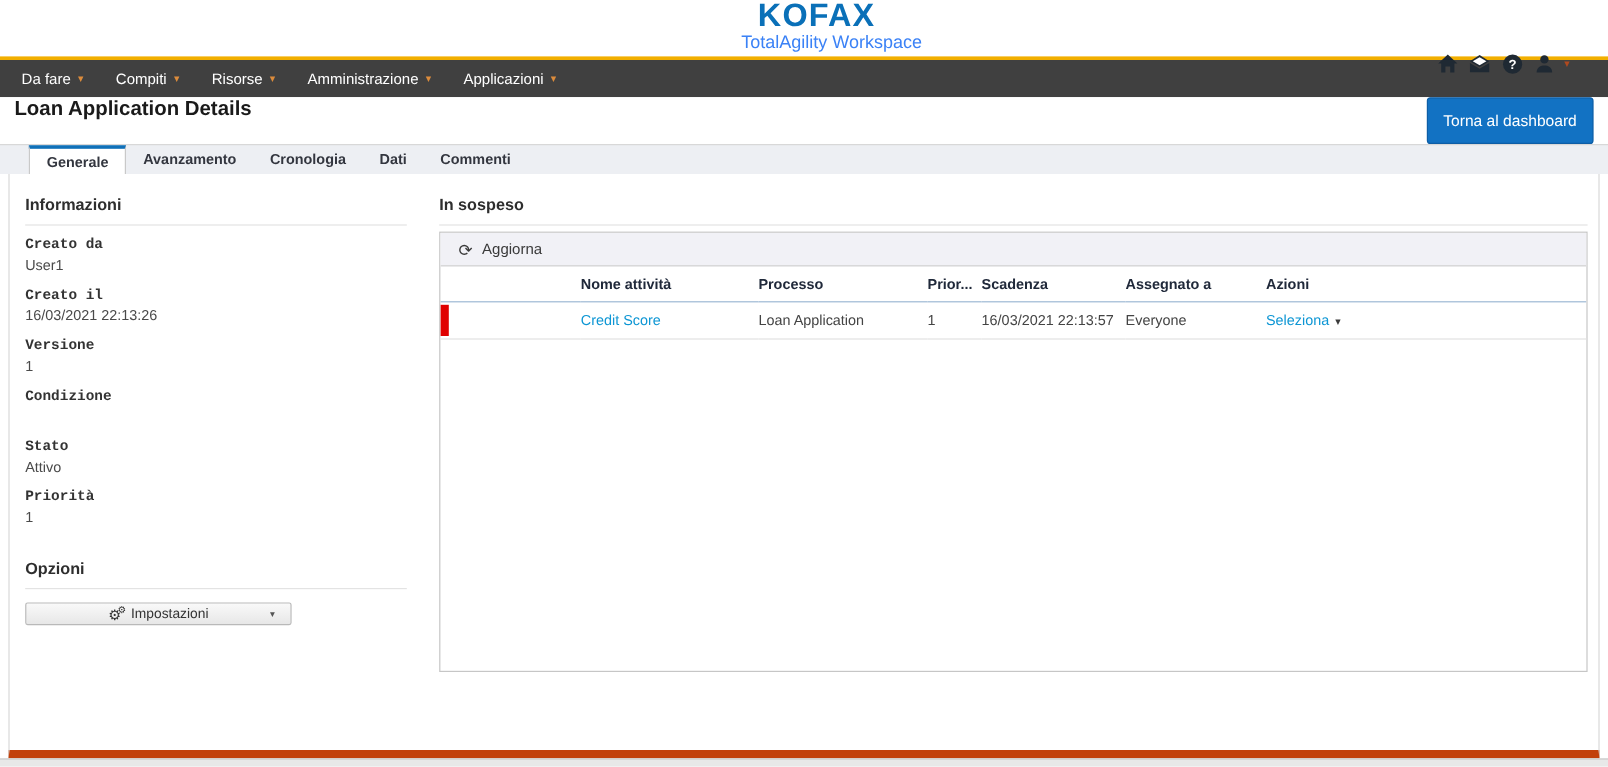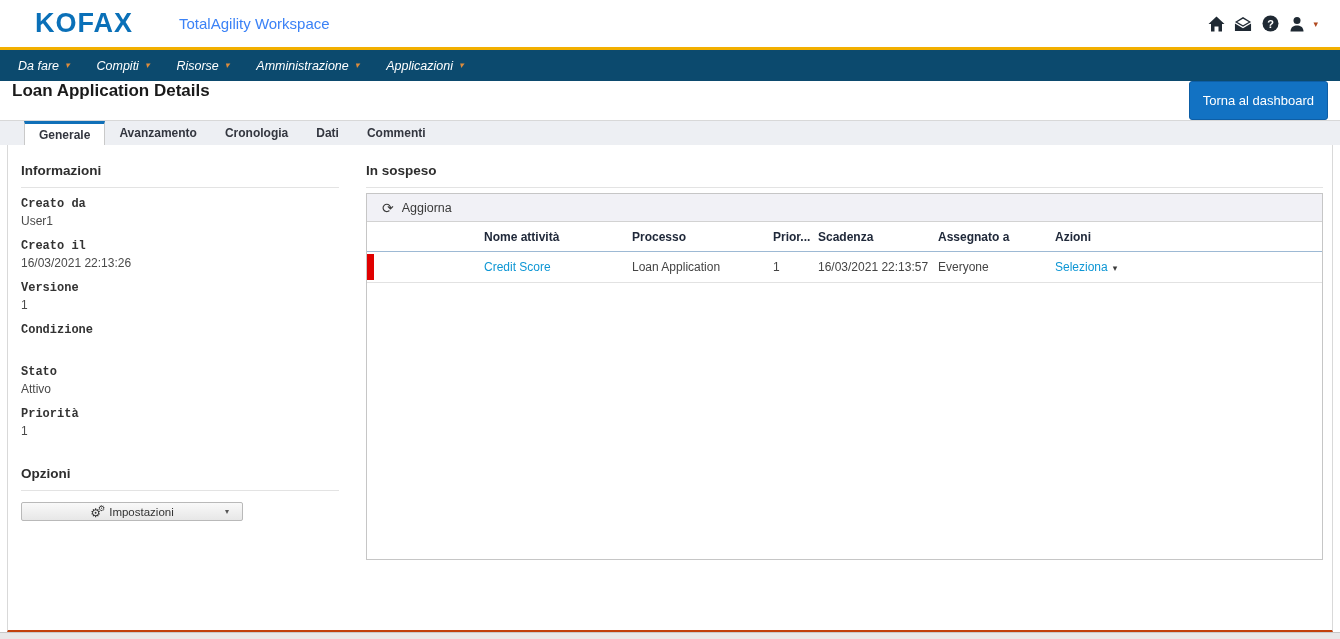--- a/index.html
+++ b/index.html
@@ -1,31 +1,31 @@
 <!DOCTYPE html>
 <html><head>
 <meta charset="utf-8">
 <style>
   * { margin:0; padding:0; box-sizing:border-box; }
   html,body { width:1340px; height:639px; overflow:hidden; background:#fff;
     font-family:"Liberation Sans", sans-serif; }
 
   
-  .top-header { height:47px; background:#fff; display:flex; align-items:center; padding:0 14px; }
+  .top-header { height:47px; background:#fff; display:flex; align-items:center; padding:0 24px;flex-direction:column; }
   .logo { margin-left:21px; font-size:27px; font-weight:900; letter-spacing:1px;
     color:#0a70b8; line-height:1; }
   .app-title { margin-left:46px; font-size:15px; color:#3b82f6;text-align:right; }
   .header-icons { margin-left:auto; display:flex; align-items:center; gap:9px; margin-right:8px; }
   .hicon { width:18px; height:18px; display:inline-flex; align-items:center; justify-content:center; cursor:pointer; }
   .user-caret { font-size:9px; color:#b0491f; margin-left:-2px; cursor:pointer; }
 
   .gold-bar { height:3px; background:#f2af00; }
 
   
-  .nav { height:31px; background:#0c4a6e; display:flex; align-items:center; padding-left:18px;font-style:italic; }
+  .nav { height:31px; background:#404040; display:flex; align-items:center; padding-left:18px; }
   .nav-item { color:#fff; font-size:12.5px; margin-right:27px; display:flex; align-items:center;
     gap:6px; cursor:pointer; white-space:nowrap; }
   .nav-caret { color:#dc8c3c; font-size:9px; line-height:1; }
 
   
   .page-header { height:39px; display:flex; padding:0 12px; background:#fff; }
   .page-title { font-size:17px; font-weight:bold; color:#1a1a1a; }
   .back-btn { margin-left:auto; background:#1272c3; border:1px solid #0d5ea6; color:#fff;
     font-size:13px; padding:4px 13px; border-radius:3px; cursor:pointer;
     font-family:"Liberation Sans", sans-serif; }
@@ -33,21 +33,21 @@
   
   .tab-strip { height:25px; background:#edeff3; border-top:1px solid #d8d8d8;
     display:flex; align-items:stretch; padding-left:24px; }
   .tab { display:flex; align-items:center; padding:0 14px; font-size:12px; font-weight:bold;
     color:#33363f; cursor:pointer; }
   .tab.active { background:#fff; border-left:1px solid #c9c9c9; border-right:1px solid #c9c9c9;
     border-top:3px solid #1070b8; }
 
   
   .content-wrap { height:487px; margin:0 7px; background:#fff;
-    border-left:1px solid #d9d9d9; border-right:1px solid #d9d9d9; border-bottom:2px solid #c2410c;
+    border-left:1px solid #d9d9d9; border-right:1px solid #d9d9d9; border-bottom:7px solid #c2410c;
     display:flex; }
   .left-col { width:331px; padding:18px 0 0 13px; }
   .right-col { flex:1; padding:18px 9px 0 27px; }
 
   .section-title { font-size:13.5px; font-weight:bold; color:#2e2e2e;
     padding-bottom:9px; border-bottom:1px solid #e3e3e3; }
 
   .fields { margin-top:9px; }
   .field { margin-bottom:10px; }
   .field-label { font-size:12px; font-weight:bold; color:#333; margin-bottom:3px;font-family:Liberation Mono, monospace; }

